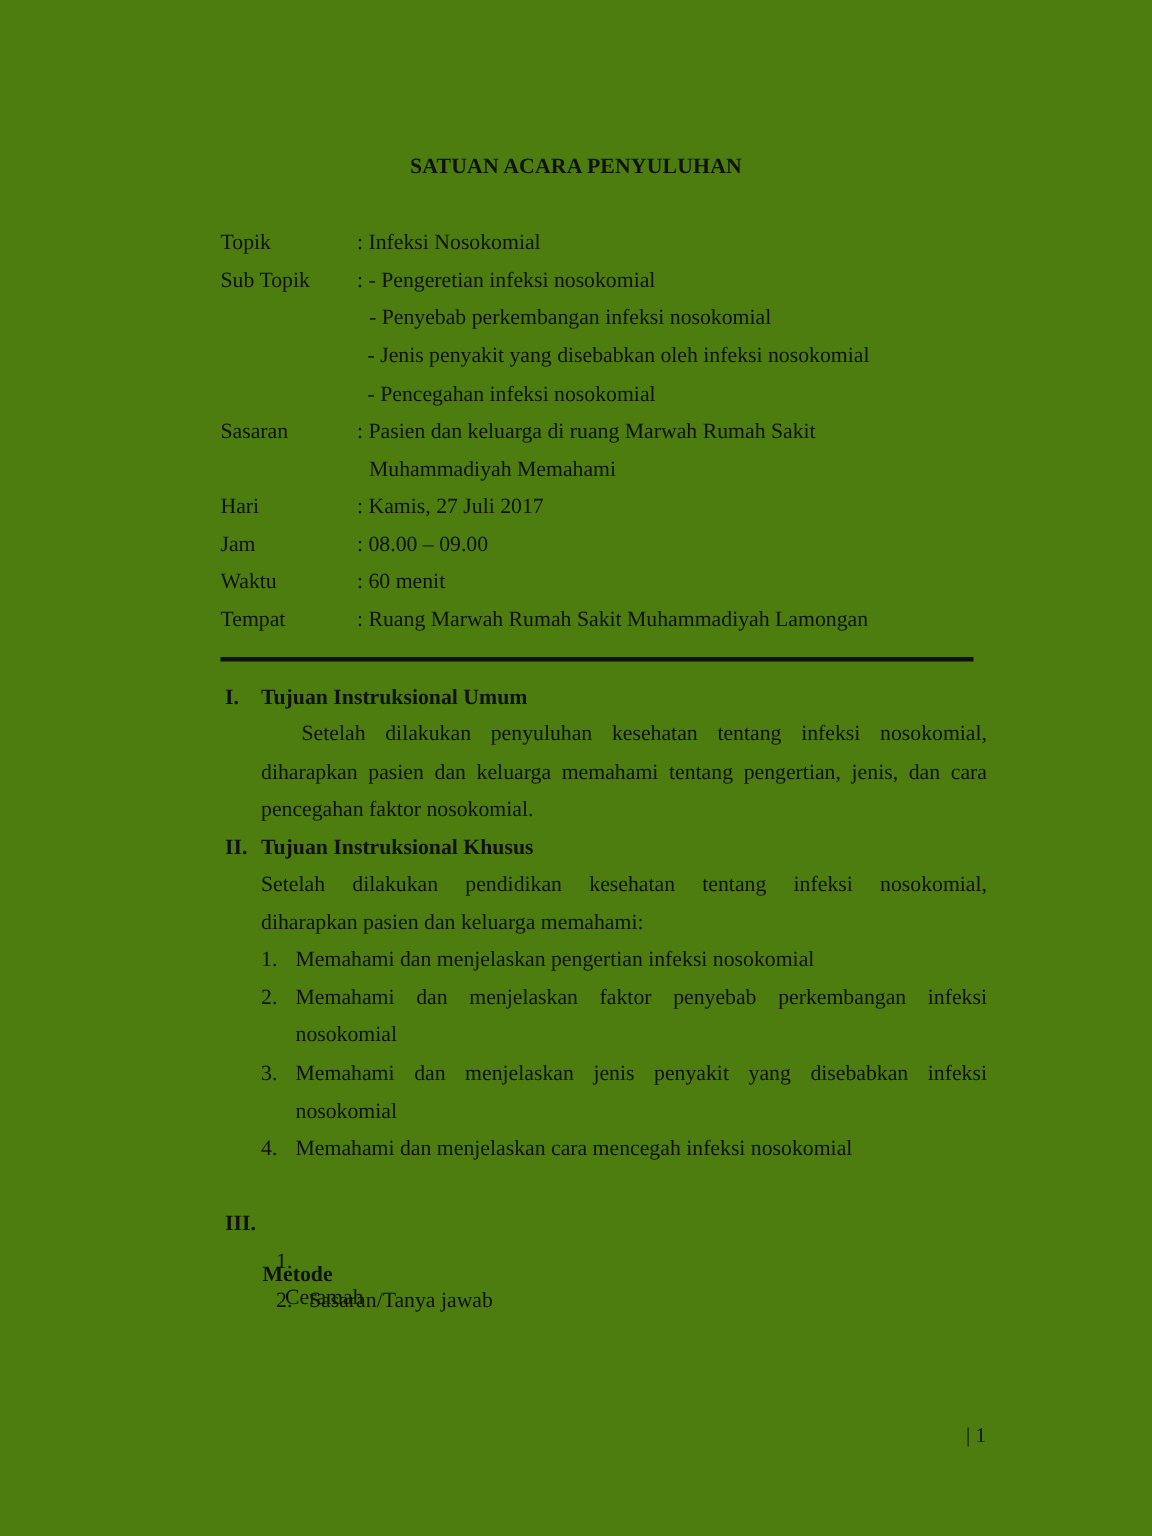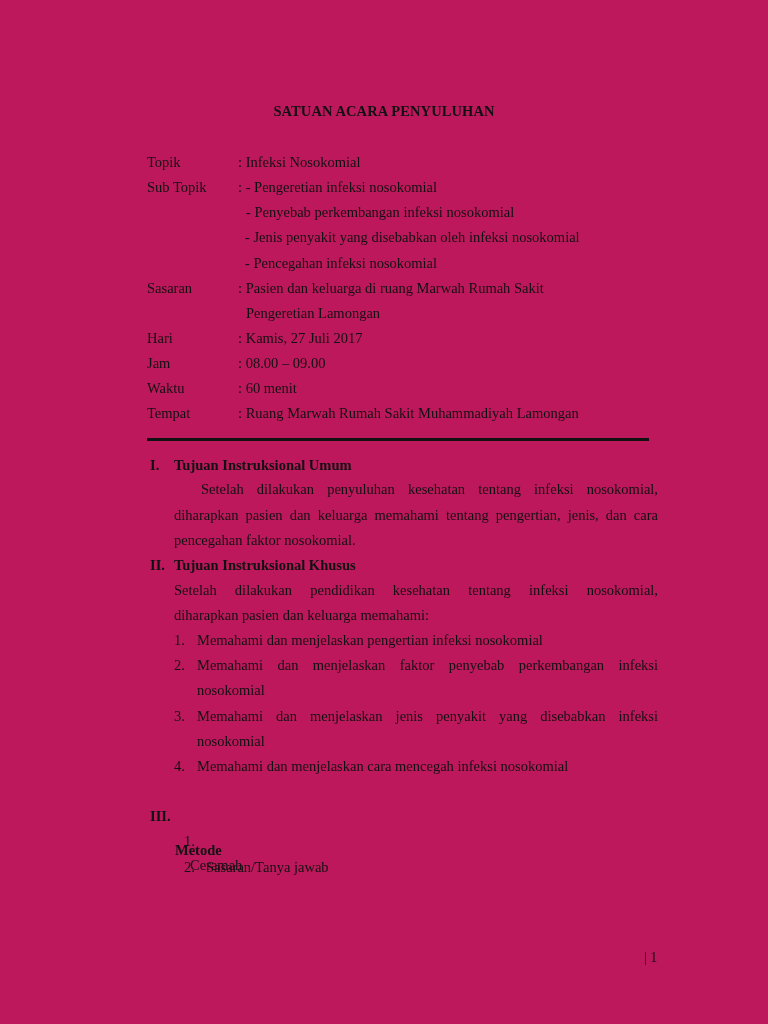--- a/index.html
+++ b/index.html
@@ -1,21 +1,21 @@
 <!DOCTYPE html>
 <html><head>
   <meta charset="utf-8">
   <style>
     html, body { margin: 0; padding: 0; background: #ffffff; }
     body {
       width: 768px; height: 1024px; position: relative; overflow: hidden;
       font-family: "Liberation Serif", "DejaVu Serif", serif;
       color: #111111; font-size: 14.5px;
     }
-    .page { position: absolute; left: 0; top: 0; width: 768px; height: 1024px; background: #be185d; }
+    .page { position: absolute; left: 0; top: 0; width: 768px; height: 1024px; background: #4d7c0f; }
     .title {
       position: absolute; top: 103px; left: 0; width: 768px; text-align: center;
       font-weight: bold; font-size: 14.5px; letter-spacing: 0.1px;
     }
     .row { position: absolute; left: 147px; height: 20px; white-space: nowrap; }
     .row .k { position: absolute; left: 0; top: 0; }
     .row .v { position: absolute; left: 91px; top: 0; }
     .rule { position: absolute; left: 147px; top: 438px; width: 502px; height: 3px; background: #111; }
     .line { position: absolute; white-space: nowrap; }
     .bold { font-weight: bold; }
@@ -41,21 +41,21 @@
     <span class="v">: - Pengeretian infeksi nosokomial</span>
   </div>
   <div class="line" style="left:245px; top:229px;">- Jenis penyakit yang disebabkan oleh infeksi nosokomial</div>
   <div class="line" style="left:246px; top:204px;">- Penyebab perkembangan infeksi nosokomial</div>
   <div class="line" style="left:245px; top:255px;">- Pencegahan infeksi nosokomial</div>
 
   <div class="row" style="top:280px;">
     <span class="k">Sasaran</span>
     <span class="v">: Pasien dan keluarga di ruang Marwah Rumah Sakit</span>
   </div>
-  <div class="line" style="left:246px; top:305px;">Pengeretian Lamongan</div>
+  <div class="line" style="left:246px; top:305px;">Muhammadiyah Memahami</div>
 
   <div class="row" style="top:330px;">
     <span class="k">Hari</span>
     <span class="v">: Kamis, 27 Juli 2017</span>
   </div>
   <div class="row" style="top:355px;">
     <span class="k">Jam</span>
     <span class="v">: 08.00 – 09.00</span>
   </div>
   <div class="row" style="top:380px;">

